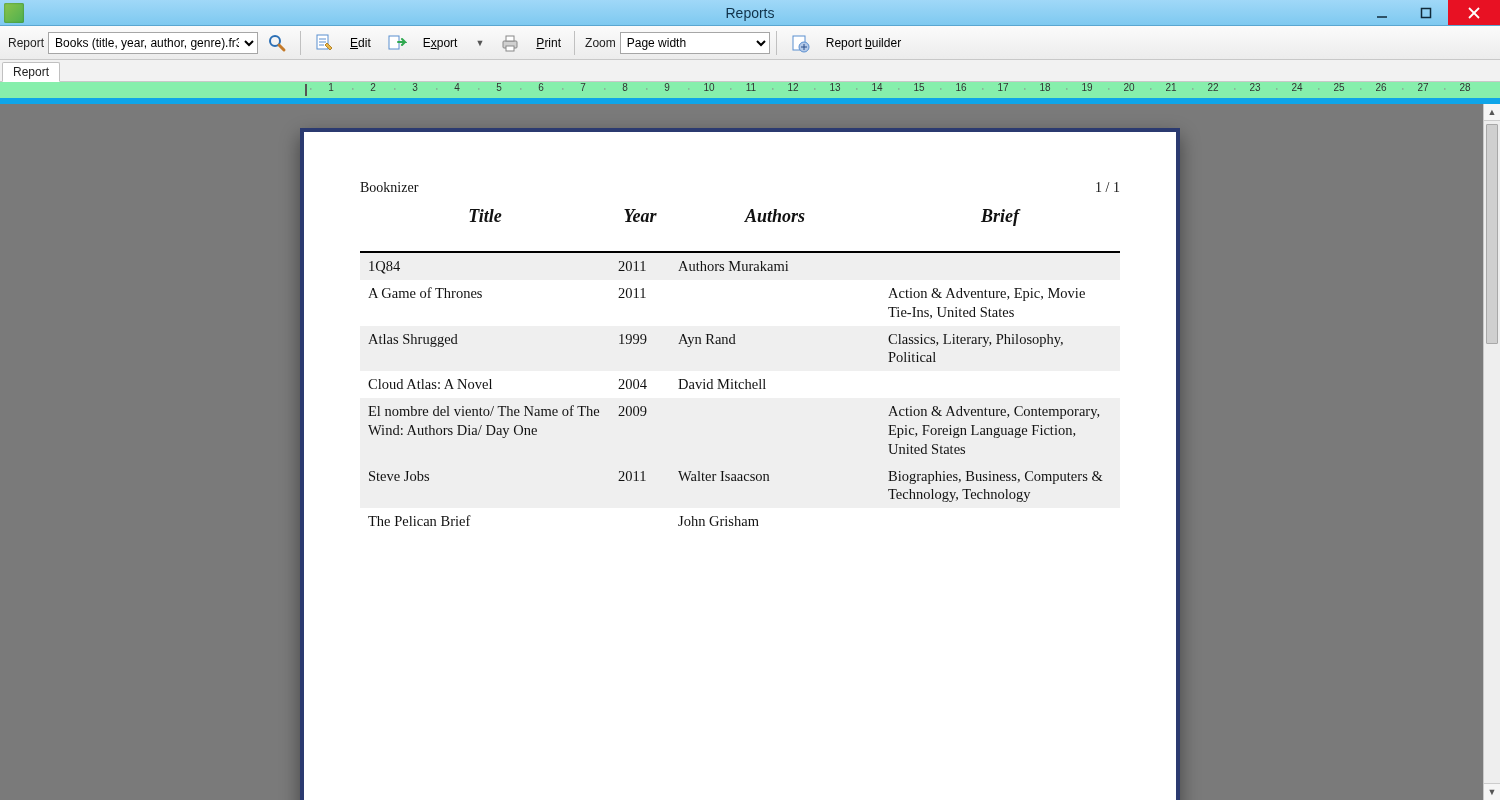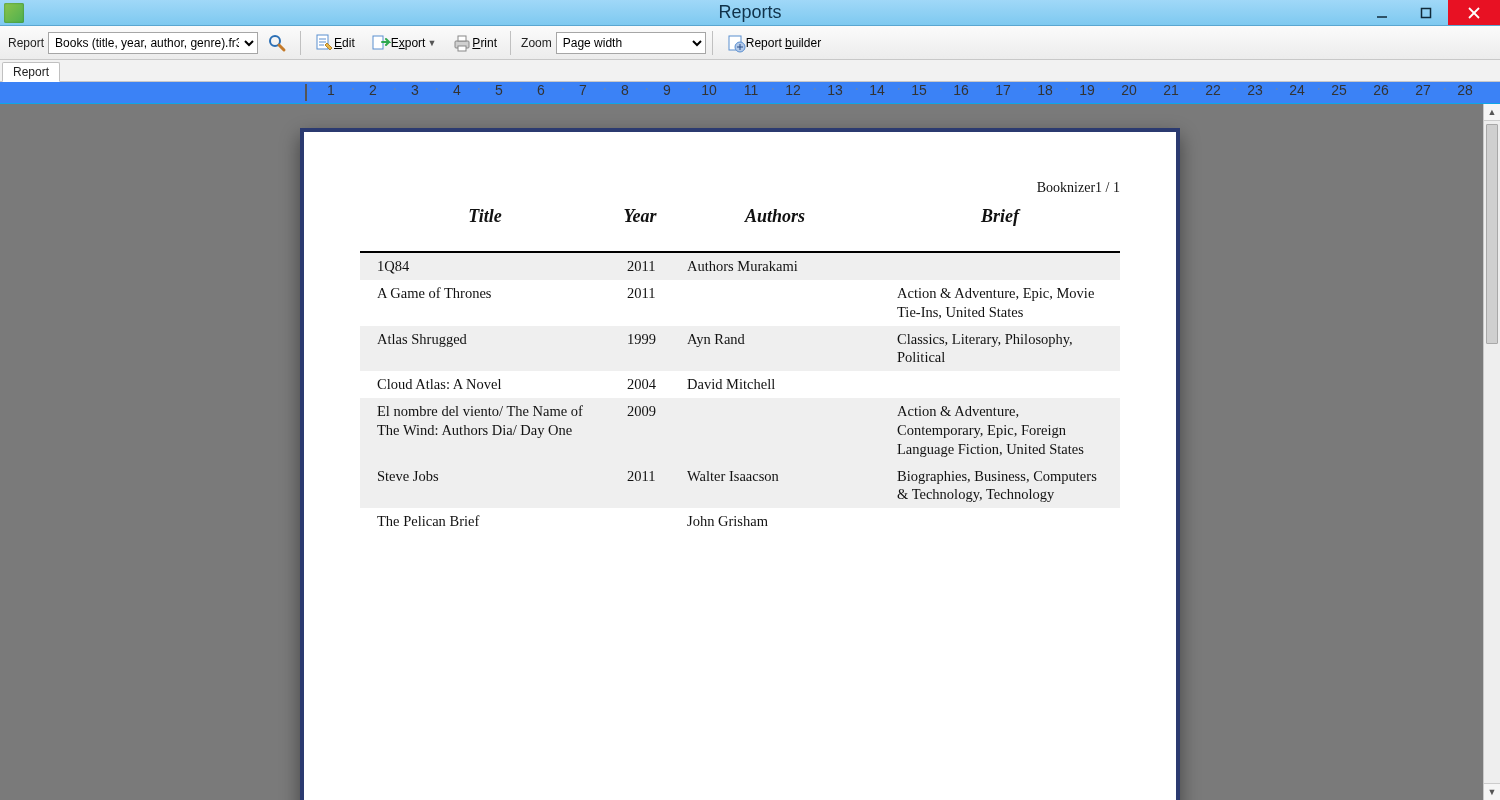--- a/index.html
+++ b/index.html
@@ -1,67 +1,67 @@
 <!DOCTYPE html>
 <html><head>
 <meta charset="utf-8">
 <style>
 * { box-sizing: border-box; margin: 0; padding: 0; }
 html, body { width: 1500px; height: 800px; overflow: hidden; font-family: "Segoe UI", Tahoma, sans-serif; font-size: 12px; background: #fff; }
 
 
 .titlebar { height: 26px; background: linear-gradient(#a0d8f8, #7ec9f0); display: flex; align-items: center; position: relative; border-bottom: 1px solid #5aa6d0; }
 .titlebar .app-icon { width: 20px; height: 20px; margin-left: 4px; background: linear-gradient(135deg,#8bc34a,#4caf50); border-radius: 2px; box-shadow: inset 0 0 2px #2e7d32; }
-.titlebar .title-text { position: absolute; left: 0; right: 0; text-align: center; color: #10324a; font-size: 18px; }
+.titlebar .title-text { position: absolute; left: 0; right: 0; text-align: center; color: #10324a; font-size: 14px; }
 .win-controls { position: absolute; right: 0; top: 0; height: 100%; display: flex; }
 .win-btn { width: 44px; height: 100%; display: flex; align-items: center; justify-content: center; font-size: 13px; color: #102a3a; }
 .win-btn.close { background: #e81123; color: #fff; width: 52px; }
 
 
 .toolbar { height: 34px; background: linear-gradient(#fbfbfb,#ececec); border-bottom: 1px solid #c8c8c8; display: flex; align-items: center; padding: 0 4px; gap: 2px; }
 .tb-label { margin: 0 2px 0 4px; color: #222; }
 .tb-select { height: 22px; border: 1px solid #a6a6a6; background: #fff; font-size: 12px; padding: 0 2px; }
 .tb-select.report { width: 210px; }
 .tb-select.zoom { width: 150px; }
-.tb-btn { height: 30px; display: flex; align-items: center; padding: 0 6px; gap: 0; cursor: default; border: 1px solid transparent; border-radius: 2px; }
+.tb-btn { height: 30px; display: flex; align-items: center; padding: 0 6px; gap: 16px; cursor: default; border: 1px solid transparent; border-radius: 2px; }
 .tb-icon { width: 20px; height: 20px; display: inline-flex; align-items: center; justify-content: center; }
 .tb-sep { width: 1px; height: 24px; background: #c0c0c0; margin: 0 4px; }
 .tb-text u { text-decoration: underline; }
 .drop-caret { font-size: 9px; color: #555; margin-left: 2px; }
 
 
 .tabstrip { height: 22px; background: #f2f2f2; border-bottom: 1px solid #c8c8c8; display: flex; align-items: flex-end; padding-left: 2px; }
 .tab { height: 20px; padding: 2px 10px; background: #fff; border: 1px solid #c0c0c0; border-bottom: 1px solid #fff; border-radius: 2px 2px 0 0; font-size: 12px; color: #222; margin-bottom: -1px; }
 
 
-.ruler { height: 22px; background: #3b82f6; border-bottom: 1px solid #0ea5e9; position: relative; overflow: hidden; font-size: 14px; color: #333; }
+.ruler { height: 22px; background: #86efac; border-bottom: 6px solid #0ea5e9; position: relative; overflow: hidden; font-size: 10px; color: #333; }
 .ruler-inner { position: absolute; left: 310px; top: 0; height: 100%; white-space: nowrap; }
 .ruler-major { display: inline-block; width: 42px; text-align: center; position: relative; }
 .ruler-major::before { content: "'"; position: absolute; left: 0; top: 4px; color: #888; font-size: 9px; }
 .ruler-start { position: absolute; left: 305px; top: 2px; bottom: 2px; width: 2px; background: #555; }
 
 
 .workarea { position: absolute; top: 104px; left: 0; right: 0; bottom: 0; background: #7a7a7a; }
 .vscroll { position: absolute; right: 0; top: 0; bottom: 0; width: 17px; background: #eee; border-left: 1px solid #c8c8c8; }
 .vscroll .up, .vscroll .down { height: 17px; display: flex; align-items: center; justify-content: center; color: #555; font-size: 9px; background: #f5f5f5; border-bottom: 1px solid #ccc; }
 .vscroll .down { position: absolute; bottom: 0; left: 0; right: 0; border-top: 1px solid #ccc; border-bottom: none; }
 .vscroll .thumb { position: absolute; left: 2px; right: 2px; top: 20px; height: 220px; background: #cfcfcf; border: 1px solid #a8a8a8; border-radius: 1px; }
 
 
 .page-wrap { position: absolute; left: 300px; top: 24px; }
 .page { width: 880px; min-height: 760px; background: #fff; border: 4px solid #2b3a70; box-shadow: 0 8px 18px rgba(0,0,0,.45); padding: 48px 56px; font-family: "Times New Roman", serif; color: #111; }
 
-.page-header { display: flex; justify-content: flex-end; font-size: 14px; margin-bottom: 6px; }
+.page-header { display: flex; justify-content: space-between; font-size: 14px; margin-bottom: 6px; }
 .report-table { width: 100%; border-collapse: collapse; table-layout: fixed; }
 .report-table col.c-title { width: 250px; }
 .report-table col.c-year { width: 60px; }
 .report-table col.c-auth { width: 210px; }
 .report-table col.c-genre { width: auto; }
 .report-table thead th { text-align: center; font-style: italic; font-weight: bold; font-size: 18px; padding: 4px 2px 24px; border-bottom: 2px solid #000; }
-.report-table tbody td { vertical-align: top; padding: 4px 17px; font-size: 14.5px; line-height: 1.3; }
+.report-table tbody td { vertical-align: top; padding: 4px 8px; font-size: 14.5px; line-height: 1.3; }
 .report-table tbody tr.alt td { background: #efefef; }
 
 
 svg { display: block; }
 </style>
 </head>
 <body>
 
 <div class="titlebar">
   <div class="app-icon"></div>

